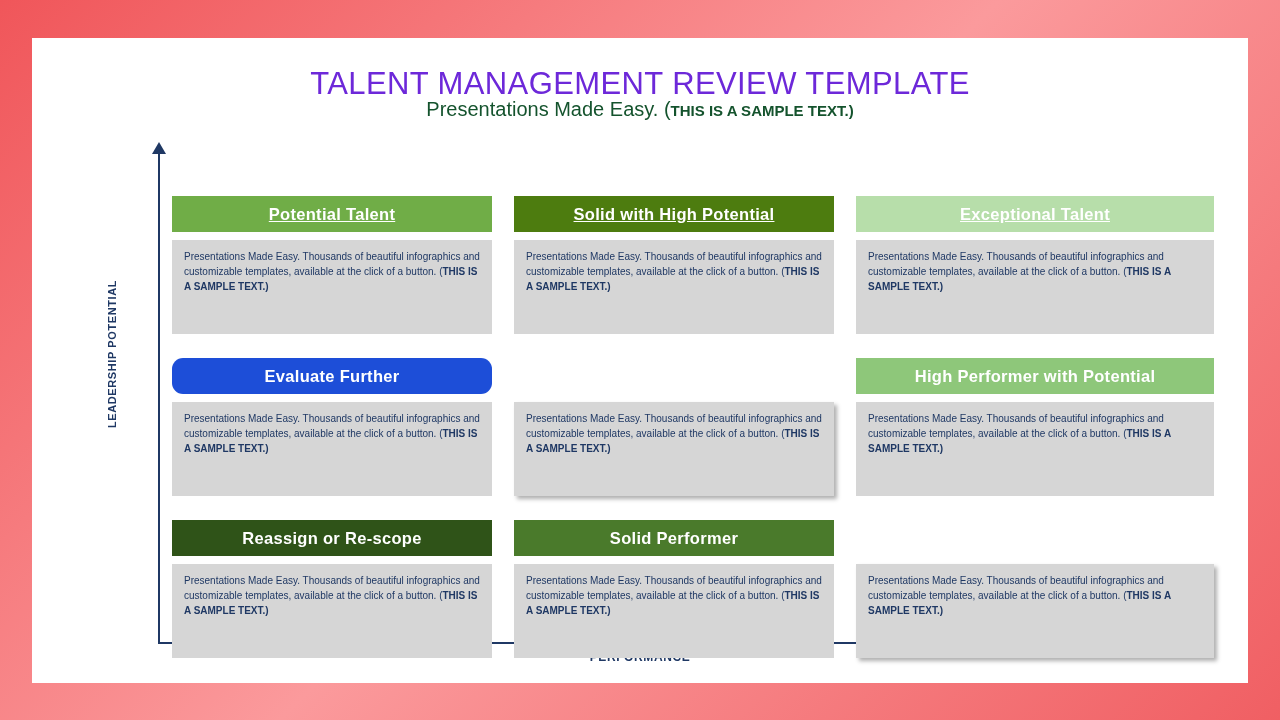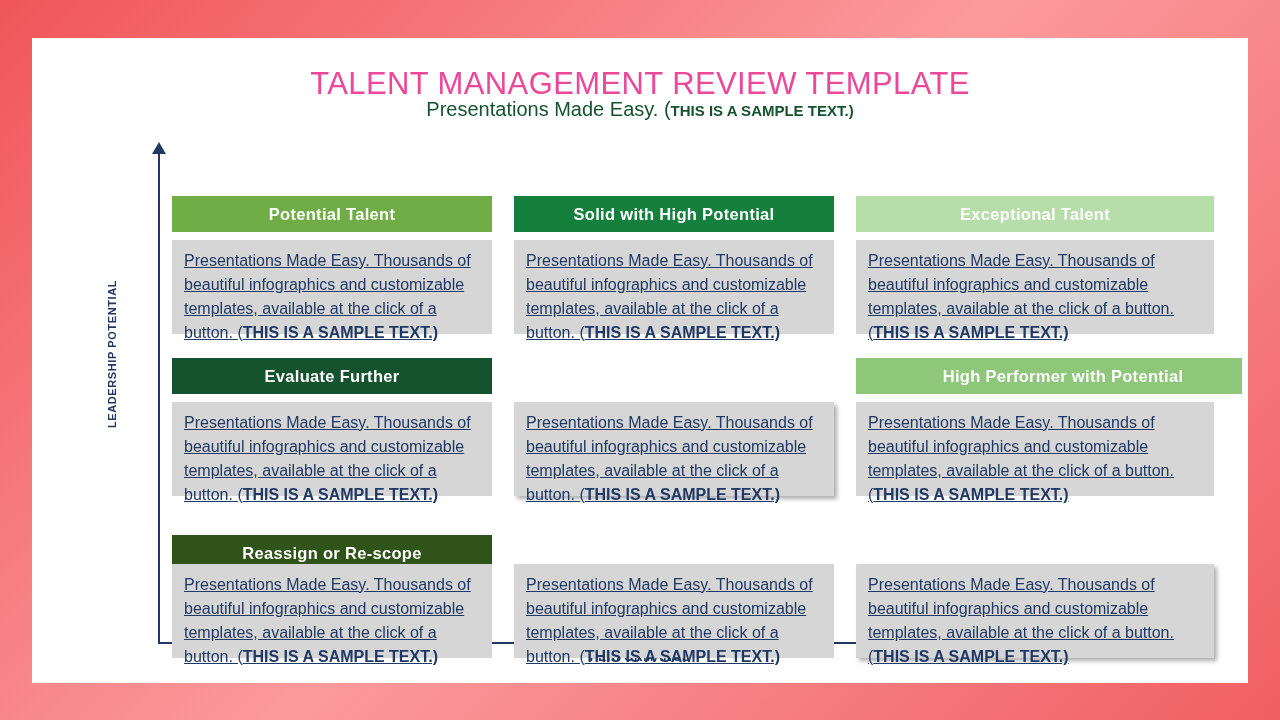--- a/index.html
+++ b/index.html
@@ -21,21 +21,21 @@
     height: 645px;
     background: #ffffff;
   }
   .title {
     position: absolute;
     left: 0;
     top: 28px;
     width: 100%;
     text-align: center;
     font-size: 31px;
-    color: #ec4899;
+    color: #6d28d9;
     letter-spacing: 0.4px;
   }
   .subtitle {
     position: absolute;
     left: 0;
     top: 60px;
     width: 100%;
     text-align: center;
     font-size: 20px;
     color: #14532d;
@@ -127,43 +127,42 @@
     justify-content: center;
     height: 36px;
     letter-spacing: 0.3px;
   }
   .header.shadow {
     box-shadow: 3px 3px 4px rgba(80,80,80,0.45);
   }
   .body {
     background: #d6d6d6;
     color: #1f3864;
-    font-size: 16px;
+    font-size: 10px;
     line-height: 1.5;
     padding: 9px 12px 6px 12px;
     box-sizing: border-box;
-    text-decoration: underline;
   }
   .body.shadow {
     box-shadow: 3px 3px 4px rgba(80,80,80,0.45);
   }
   .body b {
     font-weight: bold;
   }
 
   
   .col0 { left: 0px;   width: 320px; }
   .col1 { left: 342px; width: 320px; }
   .col2 { left: 684px; width: 358px; }
 
-  .row-top-h    { top: 44px; }
+  .row-top-h    { top: 44px; text-decoration: underline; }
   .row-top-b    { top: 88px;  height: 94px; }
   .row-mid-h    { top: 206px; }
   .row-mid-b    { top: 250px; height: 94px; }
-  .row-bot-h    { top: 383px; }
+  .row-bot-h    { top: 368px; }
   .row-bot-b    { top: 412px; height: 94px; }
 </style>
 </head>
 <body>
 
 <div class="slide">
 
   <div class="title">TALENT MANAGEMENT REVIEW TEMPLATE</div>
 
   <div class="subtitle">
@@ -173,28 +172,29 @@
   <div class="y-arrow"></div>
   <div class="y-axis"></div>
   <div class="x-axis"></div>
   <div class="x-arrow"></div>
   <div class="y-label">LEADERSHIP POTENTIAL</div>
   <div class="x-label">PERFORMANCE</div>
 
   <div class="grid" id="grid">
       <div class="cell header col0 row-top-h" style="background: rgb(112, 173, 71);">Potential Talent</div>
       <div class="cell body col0 row-top-b"><span>Presentations Made Easy. Thousands of beautiful infographics and customizable templates, available at the click of a button. (</span><b>THIS IS A SAMPLE TEXT.)</b></div>
-      <div class="cell header col1 row-top-h" style="background: #15803d;">Solid with High Potential</div>
+      <div class="cell header col1 row-top-h" style="background: #4d7c0f;">Solid with High Potential</div>
       <div class="cell body col1 row-top-b"><span>Presentations Made Easy. Thousands of beautiful infographics and customizable templates, available at the click of a button. (</span><b>THIS IS A SAMPLE TEXT.)</b></div>
       <div class="cell header col2 row-top-h" style="background: rgb(183, 222, 170);">Exceptional Talent</div>
       <div class="cell body col2 row-top-b"><span>Presentations Made Easy. Thousands of beautiful infographics and customizable templates, available at the click of a button. (</span><b>THIS IS A SAMPLE TEXT.)</b></div>
-      <div class="cell header col0 row-mid-h" style="background: #14532d;">Evaluate  Further</div>
+      <div class="cell header col0 row-mid-h" style="background: #1d4ed8; border-radius: 11px;">Evaluate  Further</div>
       <div class="cell body col0 row-mid-b"><span>Presentations Made Easy. Thousands of beautiful infographics and customizable templates, available at the click of a button. (</span><b>THIS IS A SAMPLE TEXT.)</b></div>
       <div class="cell body col1 row-mid-b shadow"><span>Presentations Made Easy. Thousands of beautiful infographics and customizable templates, available at the click of a button. (</span><b>THIS IS A SAMPLE TEXT.)</b></div>
-      <div class="cell header col2 row-mid-h" style="background: rgb(142, 199, 122); padding-left: 28px;">High Performer with Potential</div>
+      <div class="cell header col2 row-mid-h" style="background: rgb(142, 199, 122);">High Performer with Potential</div>
       <div class="cell body col2 row-mid-b"><span>Presentations Made Easy. Thousands of beautiful infographics and customizable templates, available at the click of a button. (</span><b>THIS IS A SAMPLE TEXT.)</b></div>
       <div class="cell header col0 row-bot-h" style="background: rgb(47, 83, 24);">Reassign or Re-scope</div>
       <div class="cell body col0 row-bot-b"><span>Presentations Made Easy. Thousands of beautiful infographics and customizable templates, available at the click of a button. (</span><b>THIS IS A SAMPLE TEXT.)</b></div>
+      <div class="cell header col1 row-bot-h" style="background: rgb(74, 122, 43);">Solid Performer</div>
       <div class="cell body col1 row-bot-b"><span>Presentations Made Easy. Thousands of beautiful infographics and customizable templates, available at the click of a button. (</span><b>THIS IS A SAMPLE TEXT.)</b></div>
       <div class="cell body col2 row-bot-b shadow"><span>Presentations Made Easy. Thousands of beautiful infographics and customizable templates, available at the click of a button. (</span><b>THIS IS A SAMPLE TEXT.)</b></div>
     </div>
 
 </div>
 
 </body></html>

